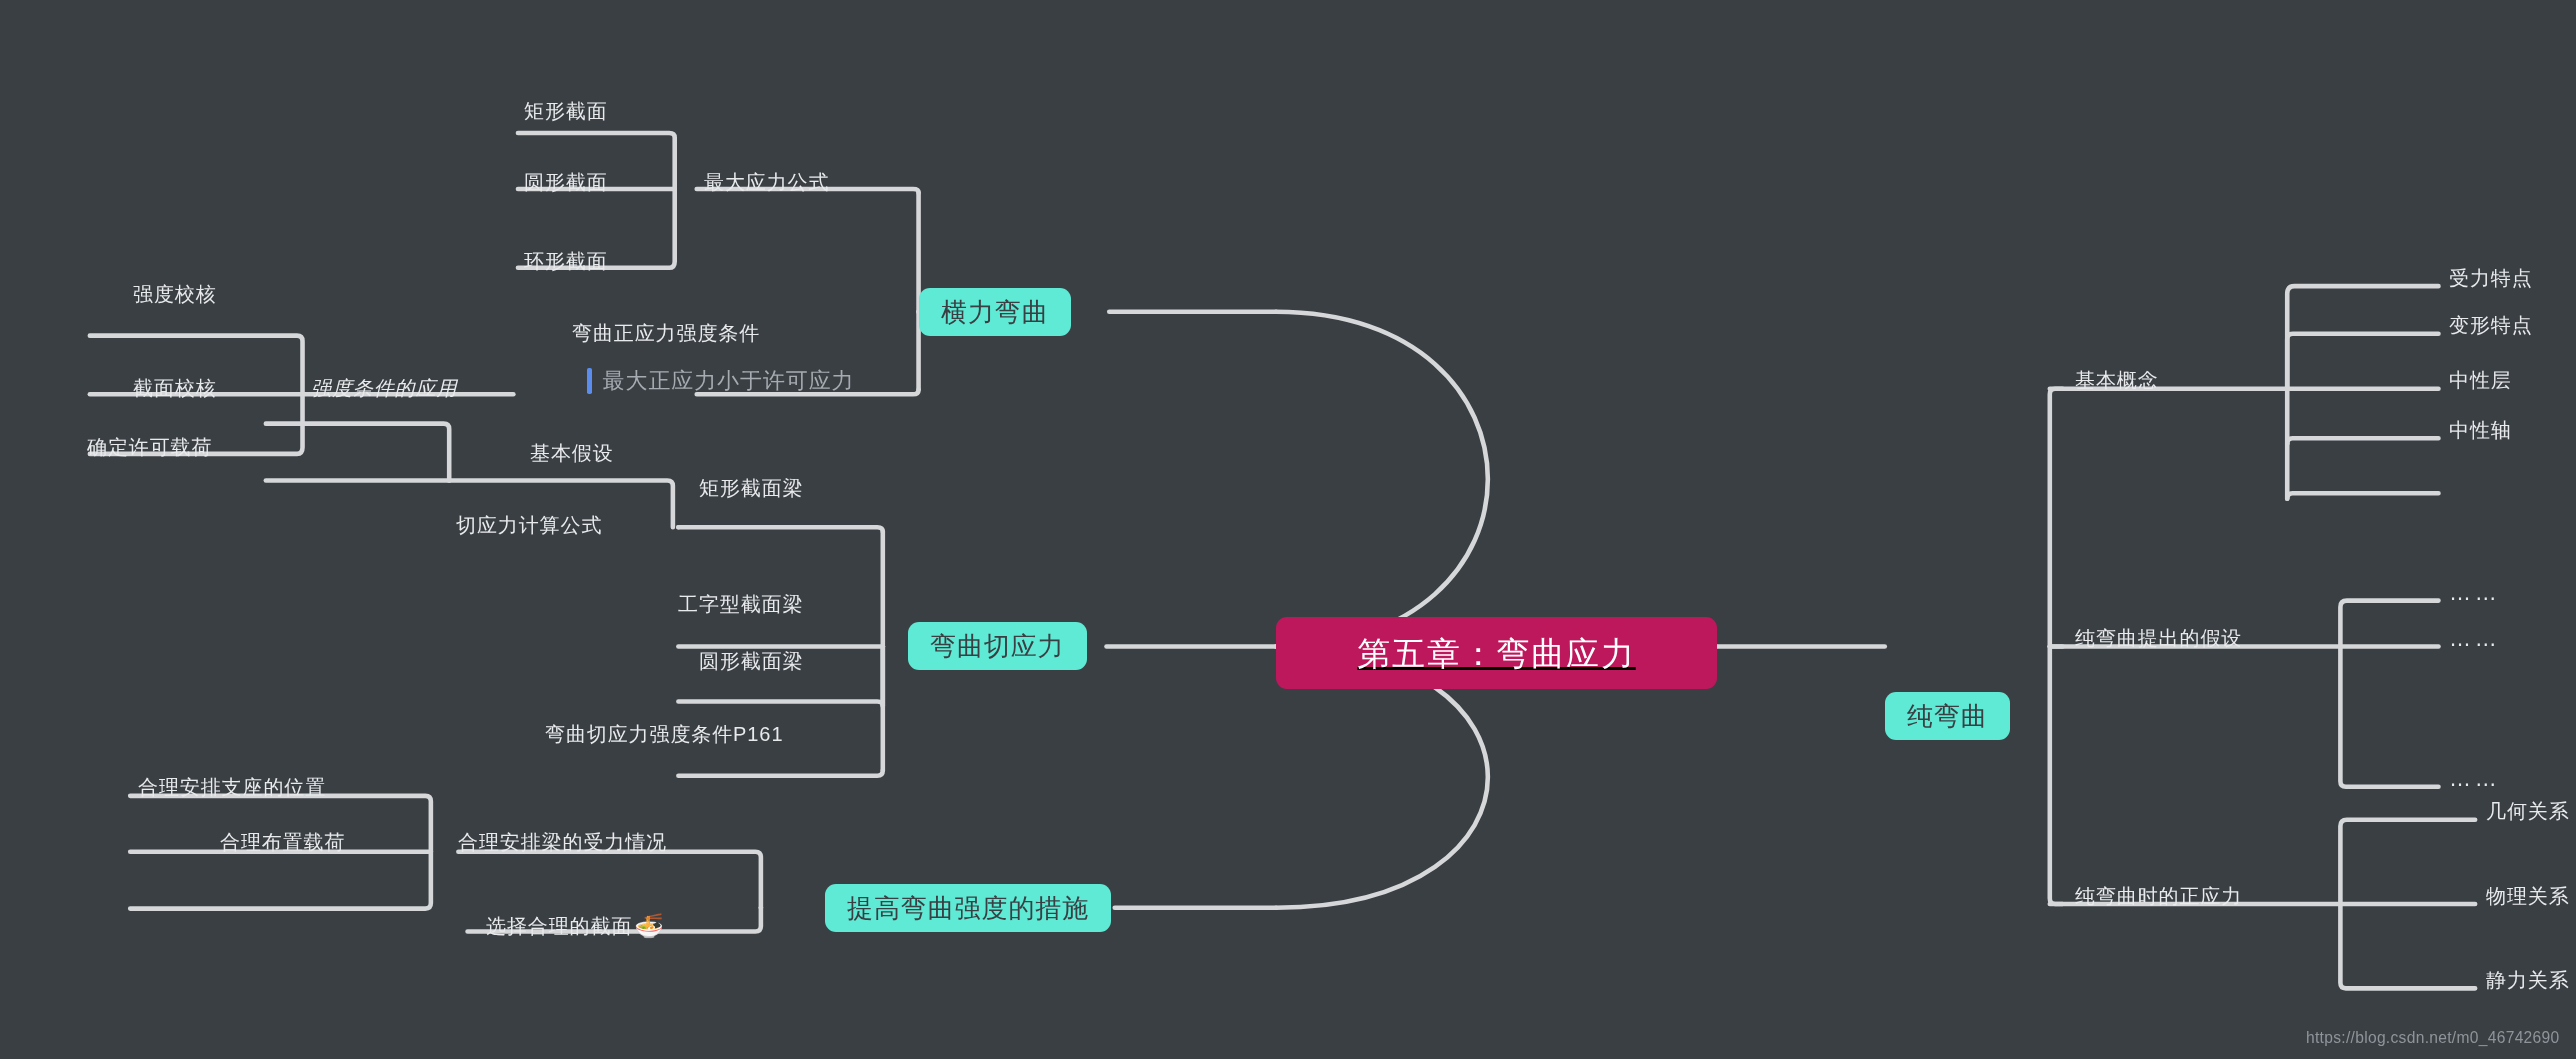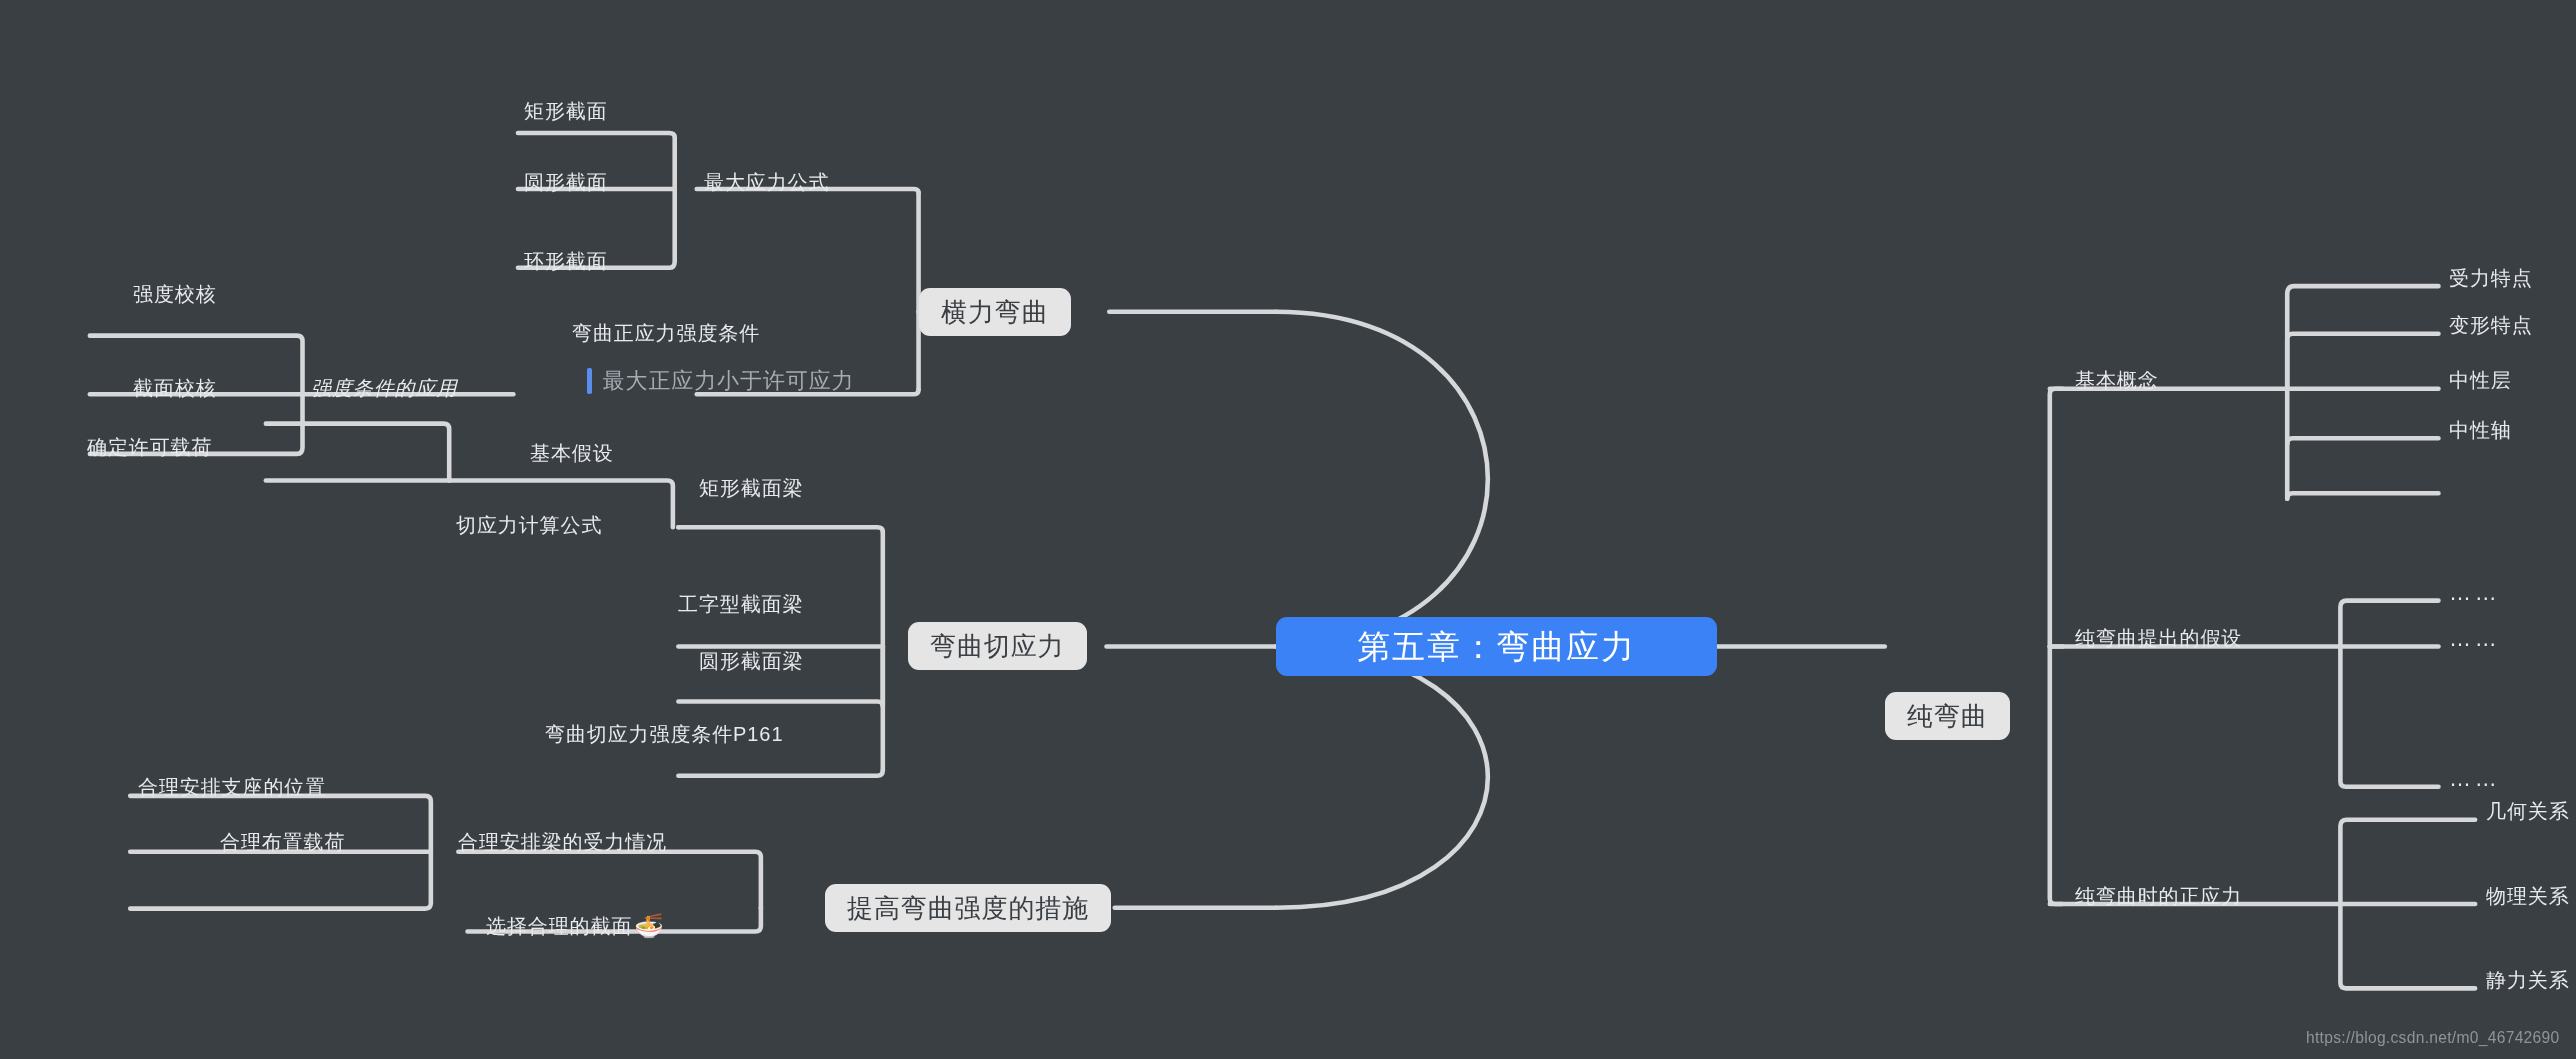--- a/index.html
+++ b/index.html
@@ -31,35 +31,36 @@
     display: flex;
     align-items: center;
   }
   .lbl {
     white-space: nowrap;
     line-height: 1;
   }
 
   
   .root {
-    background: #3b82f6;
+    background: #be185d;
     border-radius: 11px;
     padding: 0 40px;
-    height: 59px;
+    height: 72px;
     justify-content: center;
+    text-decoration: underline;
   }
   .root .lbl {
     color: #ffffff;
     font-size: 33px;
     letter-spacing: 1.8px;
   }
 
   
   .l1 {
-    background: #e5e5e5;
+    background: #5eead4;
     border-radius: 11px;
     padding: 0 22px;
     height: 48px;
     justify-content: center;
   }
   .l1 .lbl {
     color: #3a3f44;
     font-size: 26px;
     letter-spacing: 0.9px;
   }

